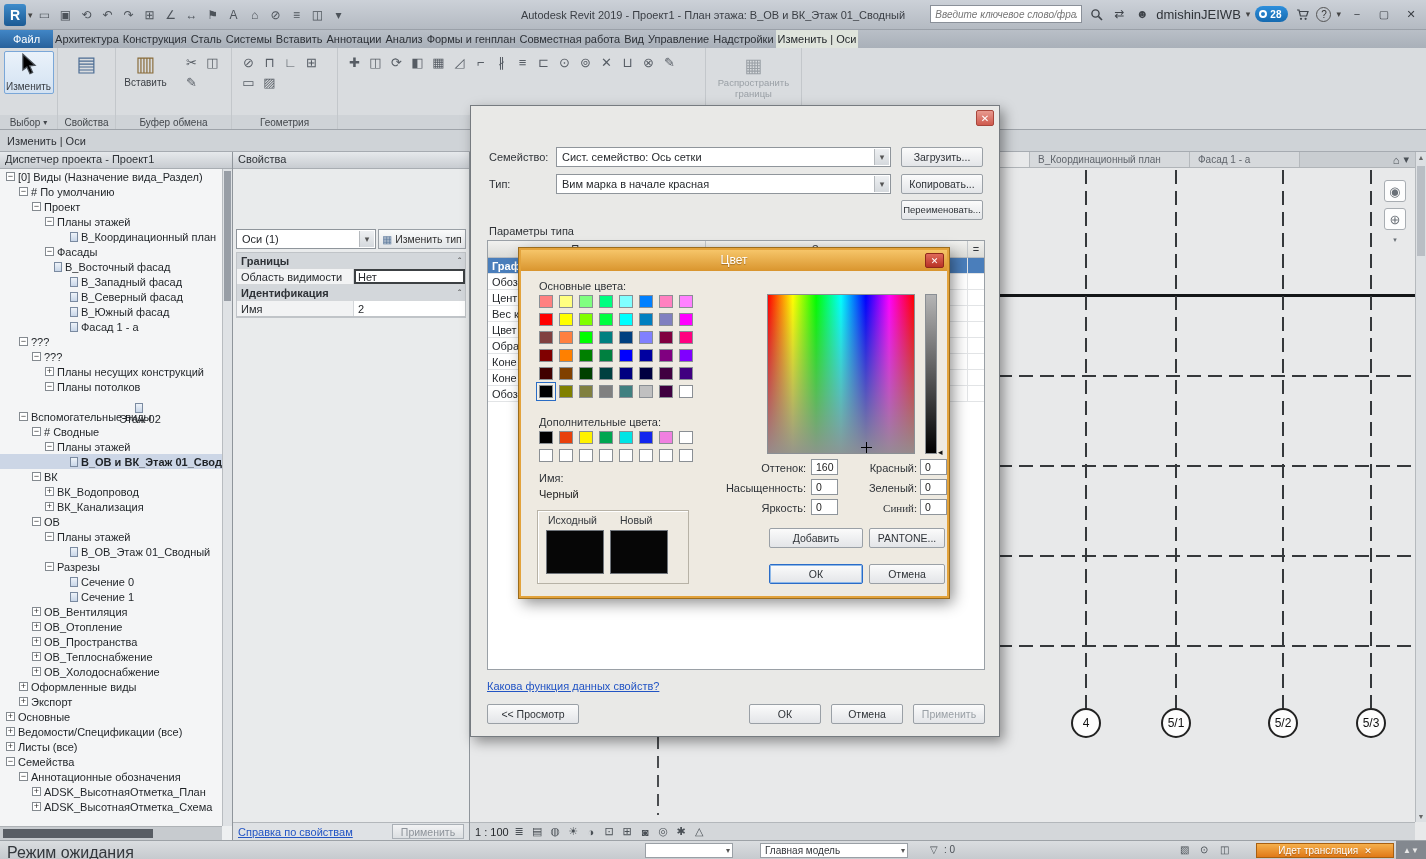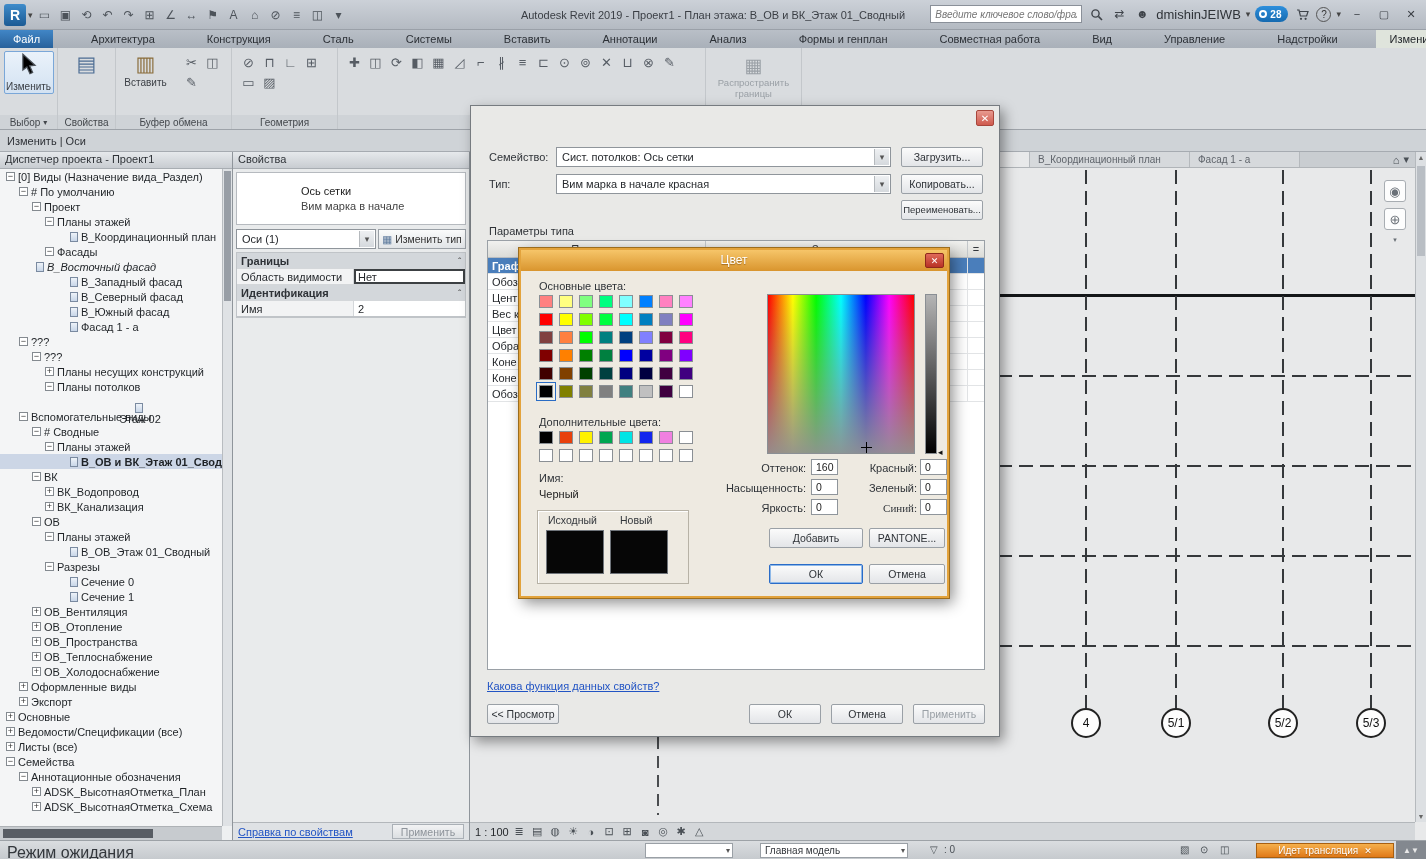--- a/index.html
+++ b/index.html
@@ -25,22 +25,22 @@
   .caret { font-size:9px; color:#444; }
   .badge { height:16px; background:linear-gradient(#2d8fdc,#156ab0); border-radius:9px; color:#fff;
     display:flex; align-items:center; padding:0 7px 0 4px; gap:3px; font-size:10px; font-weight:bold; }
   .badge-dot { width:8px; height:8px; border:2px solid #fff; border-radius:50%; }
   .helpc { width:15px; height:15px; border:1px solid #555; border-radius:50%; display:flex; align-items:center;
     justify-content:center; font-size:10px; color:#333; }
   .wbtn { width:22px; height:20px; display:flex; align-items:center; justify-content:center; color:#3a3e44; font-size:11px; }
 
   
   .ribbon-tabs { position:absolute; left:0; top:30px; right:0; height:18px;
-    background:linear-gradient(#b9bfc7,#a9b0b9); display:flex; align-items:flex-end;gap:24px; }
-  .rtab { padding:0 14px; line-height:18px; font-size:11px; color:#2c3036; white-space:nowrap; }
+    background:linear-gradient(#b9bfc7,#a9b0b9); display:flex; align-items:flex-end; }
+  .rtab { padding:0 2px; line-height:18px; font-size:11px; color:#2c3036; white-space:nowrap; }
   .rtab.file { background:linear-gradient(#4186c6,#28619b); color:#fff; padding:0 13px; }
   .rtab.active { background:#dfe4dc; color:#1f2327; }
 
   
   .ribbon { position:absolute; left:0; top:48px; right:0; height:82px; background:#d9dcdf; border-bottom:1px solid #9ea3a9; }
   .rpanel { position:absolute; top:0; bottom:0; border-right:1px solid #c3c7cb; }
   .rpanel-label { position:absolute; bottom:0; left:0; right:0; height:14px; display:flex; align-items:center;
     justify-content:center; gap:3px; font-size:10px; color:#43474c; background:#cfd3d7; }
   .bigbtn { width:50px; margin:3px auto 0; display:flex; flex-direction:column; align-items:center; color:#444; }
   .bigbtn .bicon { font-size:21px; line-height:26px; color:#4e6e94; }
@@ -378,21 +378,21 @@
         </div>
         <div class="trow" style="padding-left: 58px;">
           <span class="texp hid"></span>
           <span class="ticon"></span>
           <span class="tlabel">В_Координационный план</span>
         </div>
         <div class="trow" style="padding-left: 45px;">
           <span class="texp">−</span>
           <span class="tlabel">Фасады</span>
         </div>
-        <div class="trow" style="padding-left: 24px; font-style: italic;">
+        <div class="trow" style="padding-left: 42px;">
           <span class="texp hid"></span>
           <span class="ticon"></span>
           <span class="tlabel">В_Восточный фасад</span>
         </div>
         <div class="trow" style="padding-left: 58px;">
           <span class="texp hid"></span>
           <span class="ticon"></span>
           <span class="tlabel">В_Западный фасад</span>
         </div>
         <div class="trow" style="padding-left: 58px;">
@@ -547,24 +547,20 @@
     <div class="pb-vscroll">
         <div class="pb-vthumb"></div>
       </div>
     <div class="pb-hscroll">
         <div class="pb-hthumb"></div>
       </div>
   </div>
 
   <div class="props">
     <div class="pane-header">Свойства</div>
-    <div class="prop-card">
-      <div class="pt1">Ось сетки</div>
-      <div class="pt2">Вим марка в начале</div>
-    </div>
     <div class="prop-sel">
       <div class="combo">Оси (1)</div>
       <div class="etbtn">
         <span style="color:#4e6e94;">▦</span>
         <span>Изменить тип</span>
       </div>
     </div>
     <div class="pgrid">
       <div class="pgrow pghead">
         <span>Границы</span>
@@ -641,21 +637,21 @@
           <span class="vci">◎</span>
           <span class="vci">✱</span>
           <span class="vci">△</span>
         </span>
     </div>
   </div>
 
   <div class="dlg-type">
     <div class="closebtn">✕</div>
     <div class="dlabel" style="left:18px;top:45px;">Семейство:</div>
-    <div class="combo" style="position:absolute;left:85px;top:41px;width:335px;">Сист. потолков: Ось сетки</div>
+    <div class="combo" style="position:absolute;left:85px;top:41px;width:335px;">Сист. семейство: Ось сетки</div>
     <div class="dbtn" style="left:430px;top:41px;width:82px;">Загрузить...</div>
     <div class="dlabel" style="left:18px;top:72px;">Тип:</div>
     <div class="combo" style="position:absolute;left:85px;top:68px;width:335px;">Вим марка в начале красная</div>
     <div class="dbtn" style="left:430px;top:68px;width:82px;">Копировать...</div>
     <div class="dbtn" style="left:430px;top:94px;width:82px;font-size:9.5px;">Переименовать...</div>
     <div class="dlabel" style="left:18px;top:119px;">Параметры типа</div>
     <div class="ptable">
       <div class="pth">
         <div class="pthl">Параметр</div>
         <div class="pthv">Значение</div>
@@ -703,21 +699,21 @@
             <div class="c3"></div>
           </div>
           <div class="prow2">
             <div class="c1">Обоз</div>
             <div class="c2"></div>
             <div class="c3"></div>
           </div>
         </div>
     </div>
     <div class="dlink">Какова функция данных свойств?</div>
-    <div class="dbtn" style="left:16px;top:598px;width:72px;">&lt;&lt; Просмотр</div>
+    <div class="dbtn" style="left:16px;top:598px;width:92px;">&lt;&lt; Просмотр</div>
     <div class="dbtn" style="left:278px;top:598px;width:72px;">ОК</div>
     <div class="dbtn" style="left:360px;top:598px;width:72px;">Отмена</div>
     <div class="dbtn gray" style="left:442px;top:598px;width:72px;">Применить</div>
   </div>
 
   <div class="dlg-color">
     <div class="dc-title">Цвет</div>
     <div class="dc-close">✕</div>
     <div class="clabel" style="left:18px;top:30px;">Основные цвета:</div>
     <div class="cgrid" id="basic-colors" style="left:18px;top:45px;">

